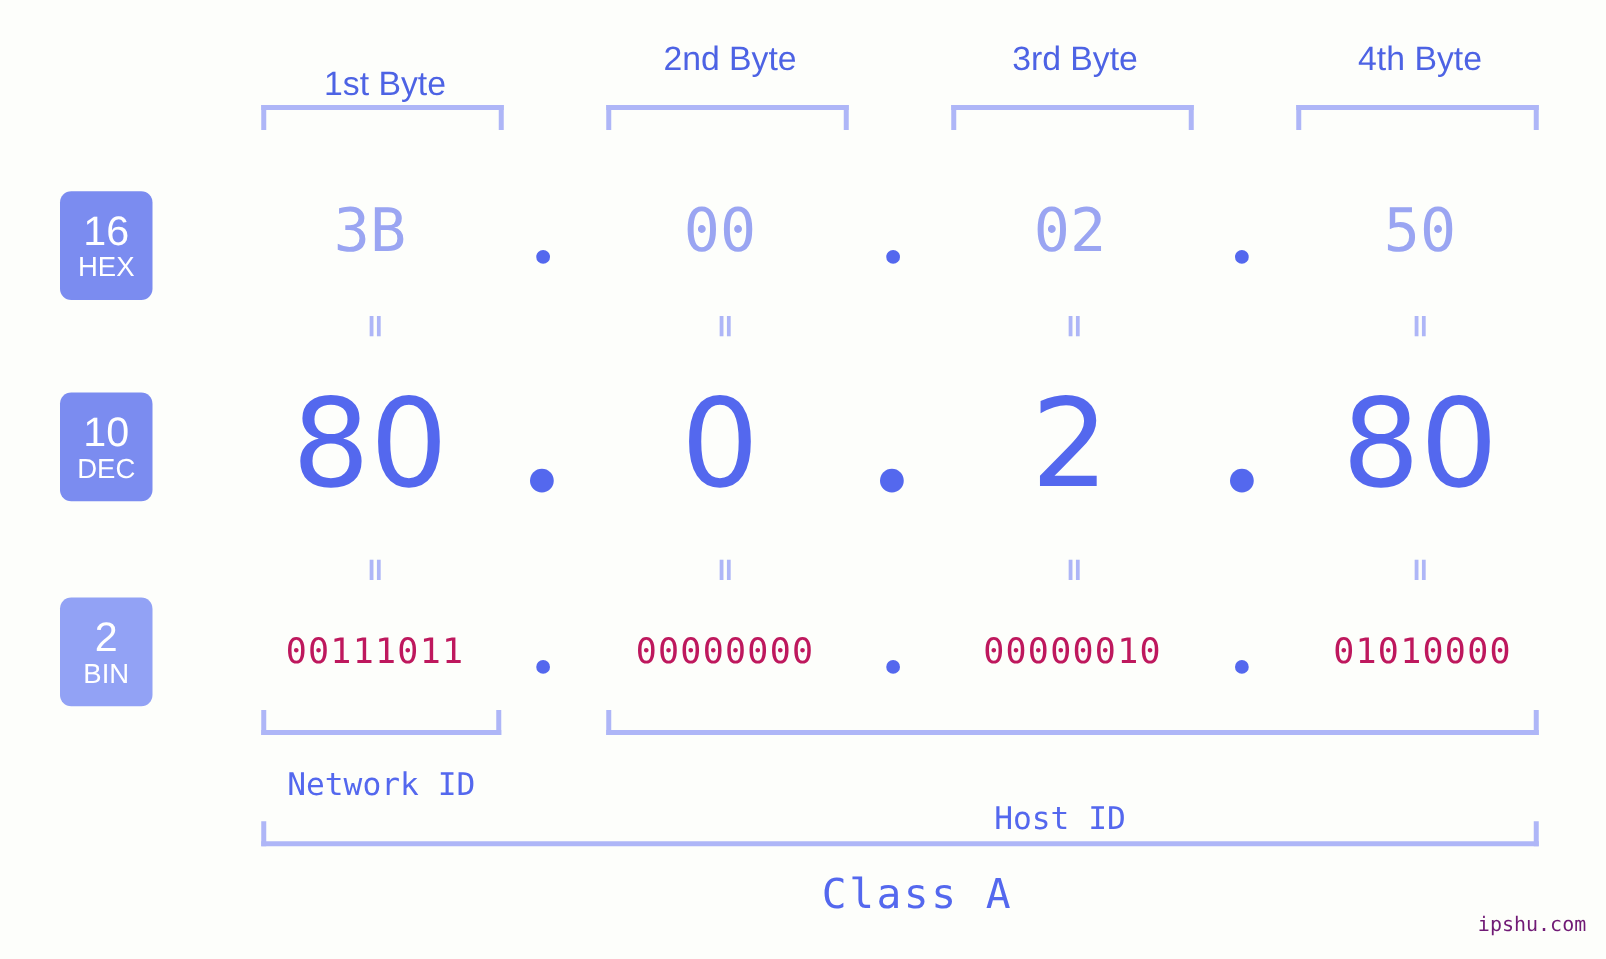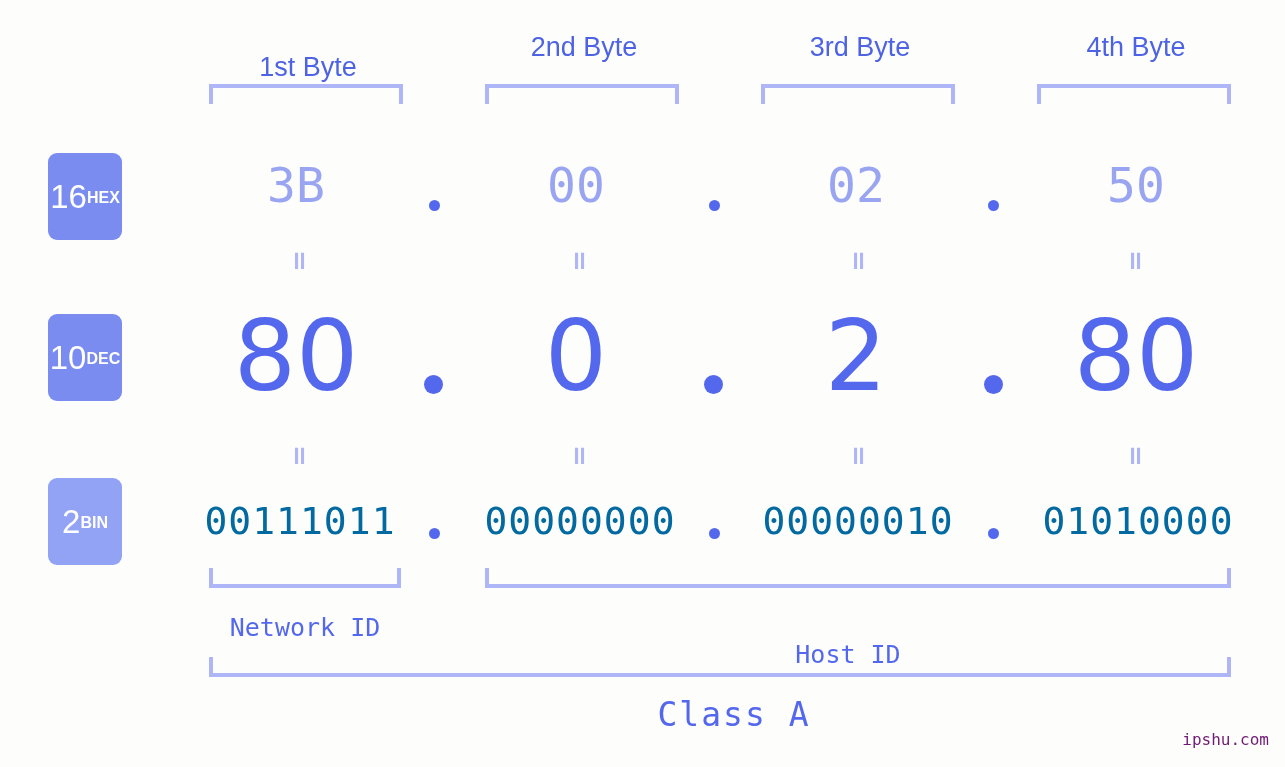--- a/index.html
+++ b/index.html
@@ -55,33 +55,33 @@
   
   .badge {
     position: absolute;
     width: 74px;
     border-radius: 9px;
     color: #ffffff;
     text-align: center;
     box-sizing: border-box;
     font-family: "Liberation Sans", sans-serif;
     display: flex;
-    flex-direction: row;
+    flex-direction: column;
     align-items: center;
     justify-content: center;
   }
   .badge .num {
     font-size: 33px;
     line-height: 33px;
     font-weight: 400;
   }
   .badge .nm {
-    font-size: 16px;
+    font-size: 22px;
     line-height: 22px;
-    font-weight: 700;
+    font-weight: 400;
     margin-top: 2px;
   }
 
   
   .cell {
     position: absolute;
     text-align: center;
     white-space: nowrap;
   }
 
@@ -94,23 +94,23 @@
   }
   .dec-val {
     font-family: "DejaVu Sans", sans-serif;
     font-size: 98px;
     line-height: 98px;
     color: #5468ee;
     width: 220px;
   }
   .bin-val {
     font-family: "DejaVu Sans Mono", monospace;
-    font-size: 38px;
+    font-size: 28px;
     line-height: 38px;
-    color: #0369a1;
+    color: #be185d;
     width: 220px;
     letter-spacing: 1px;
   }
 
   
   .dot {
     position: absolute;
     border-radius: 50%;
     background: #5468ee;
   }

